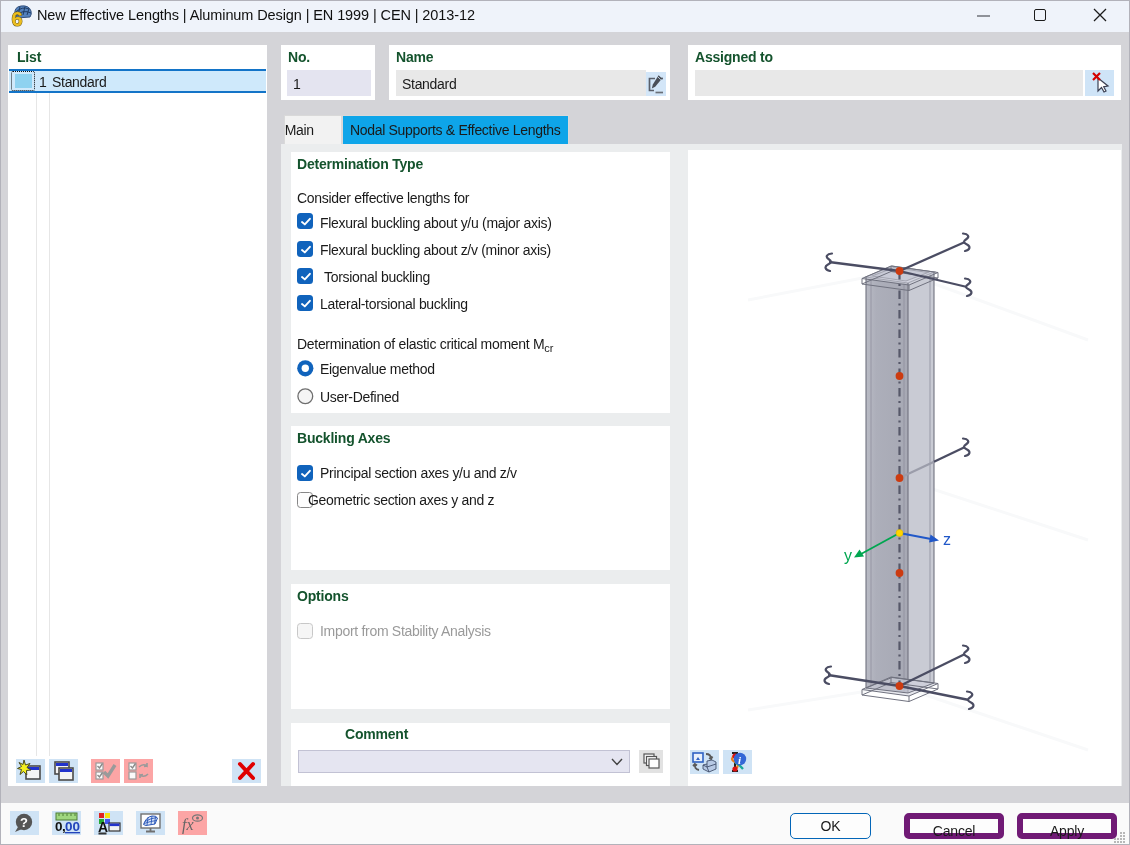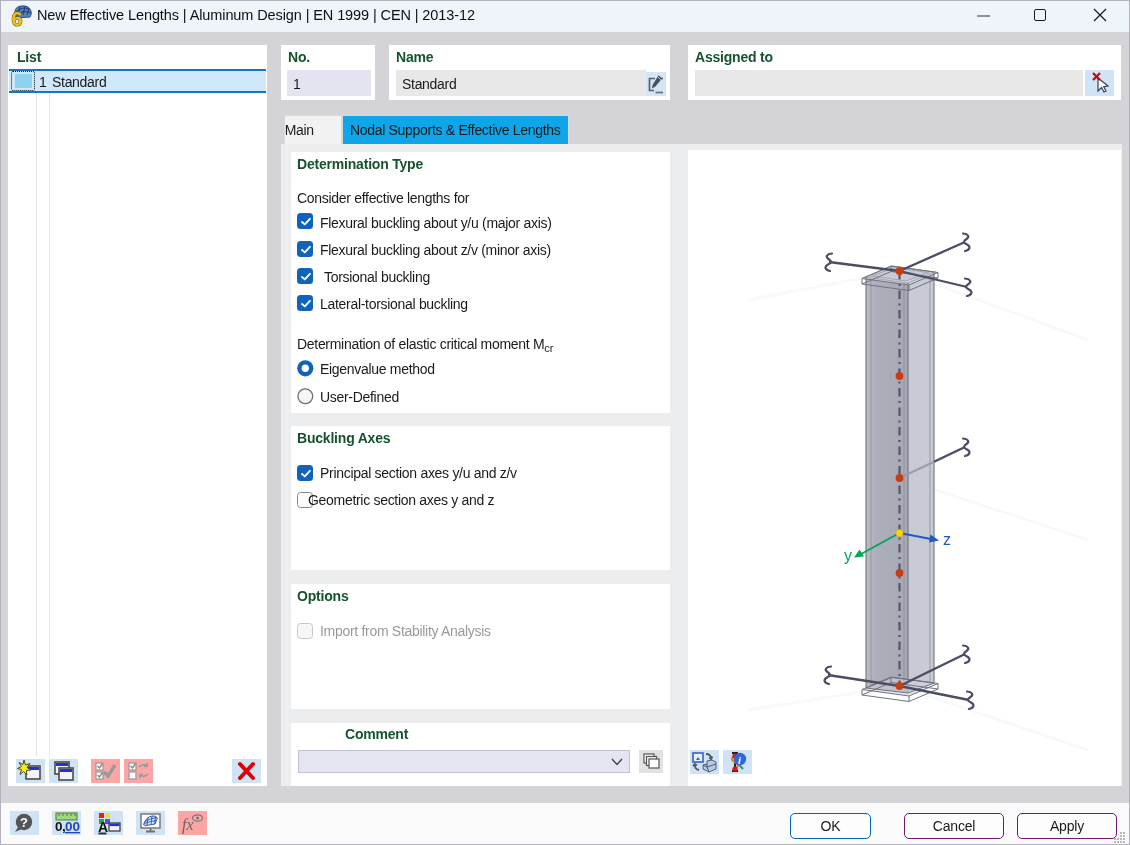--- a/index.html
+++ b/index.html
@@ -10,21 +10,21 @@
 .hdr { font-weight:bold; font-size:14px; color:#14532d; letter-spacing:-0.2px; }
 .txt { font-size:14px; letter-spacing:-0.3px; }
 #titlebar { position:absolute; left:0; top:0; width:1130px; height:32px; background:#eff3fa; }
 #title-text { position:absolute; left:37px; top:7px; font-size:14.5px; letter-spacing:-0.1px; color:#101010; }
 #win { position:absolute; left:0; top:0; width:1130px; height:845px; border:1px solid #b2b2ba; pointer-events:none; }
 .cb { position:absolute; width:16px; height:16px; border-radius:3.5px; background:#1063bc; }
 .cb svg { position:absolute; left:1px; top:1px; }
 .cb-off { position:absolute; width:16px; height:16px; border-radius:3.5px; background:#fdfdfd; border:1px solid #878787; }
 .cb-dis { position:absolute; width:16px; height:16px; border-radius:3.5px; background:#f6f6f6; border:1px solid #c8c8c8; }
 .lbl { position:absolute; font-size:14px; letter-spacing:-0.3px; white-space:nowrap; }
-.btn { position:absolute; height:26px; background:#fdfdfd; border:1px solid #701a75; border-radius:5px; font-size:14px; letter-spacing:-0.2px; text-align:center; line-height:24px; }
+.btn { position:absolute; height:26px; background:#fdfdfd; border:6px solid #701a75; border-radius:5px; font-size:14px; letter-spacing:-0.2px; text-align:center; line-height:24px; }
 .toolbtn { position:absolute; width:29px; height:24px; background:#cfe3f5; }
 .toolbtn.gray { background:#fca5a5; }
 </style>
 </head>
 <body>
 
 <div id="titlebar"></div>
 <div class="abs" id="appicon" style="left:9px;top:4px;width:24px;height:24px;">
 <svg width="24" height="24" viewBox="0 0 24 24">
 <path d="M6 10 Q5 3 12 2 Q20 1 22 7 Q23 10 21 13 L8 14 Z" fill="#5381bd" stroke="#34517e" stroke-width="1"></path>

